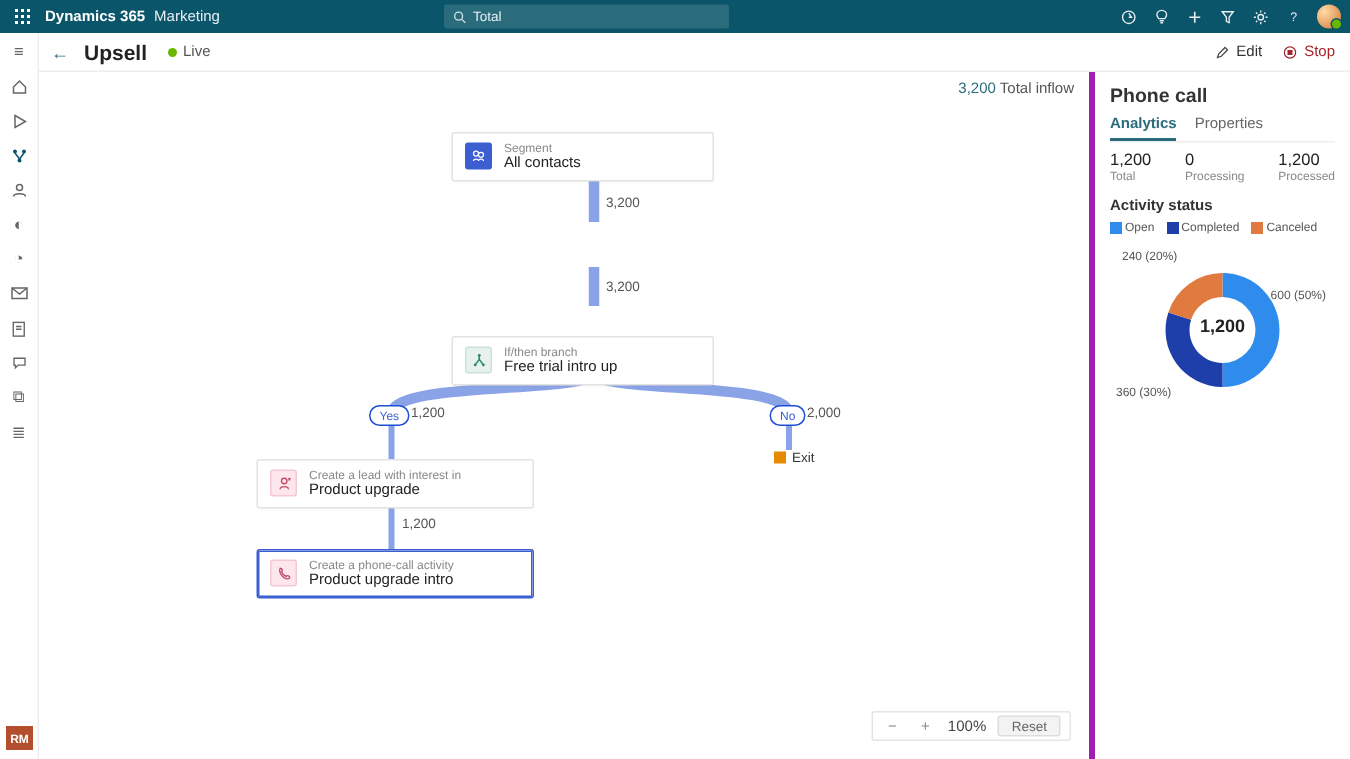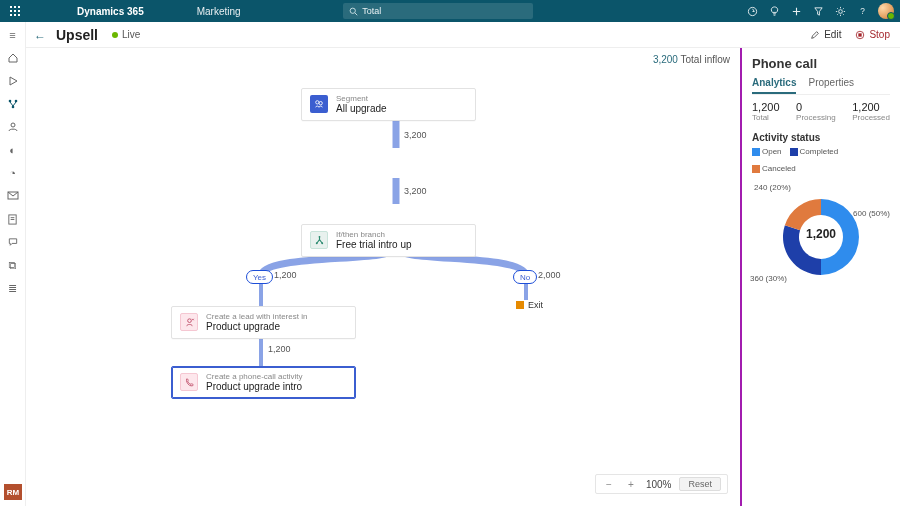--- a/index.html
+++ b/index.html
@@ -1,19 +1,19 @@
 <!DOCTYPE html>
 <html><head>
 <meta charset="utf-8">
 <style>
 * { margin: 0; padding: 0; box-sizing: border-box; font-family: "Segoe UI", Arial, sans-serif; }
 html, body { width: 900px; height: 506px; overflow: hidden; background: #fff; }
 
 
-.topbar { height: 22px; background: #0b556a; color: #fff; display: flex; align-items: center; padding: 0 6px; font-size: 10px; gap: 47px; }
+.topbar { height: 22px; background: #0b556a; color: #fff; display: flex; align-items: center; padding: 0 6px; font-size: 10px; }
 .topbar .waffle { width: 18px; display: flex; justify-content: center; }
 .topbar .brand { font-weight: 600; margin-left: 6px; }
 .topbar .brand-sub { margin-left: 6px; opacity: .9; }
 .topbar .spacer { flex: 1; }
 .topbar .search { background: #2a6b7c; height: 16px; width: 190px; border-radius: 2px; display: flex; align-items: center; padding: 0 6px; color: #e8f1f3; font-size: 9px; margin-right: 110px; }
 .topbar .actions { display: flex; align-items: center; gap: 10px; }
 .topbar .actions .ticon { width: 12px; height: 12px; display: flex; align-items: center; justify-content: center; opacity: .9; }
 .avatar { width: 16px; height: 16px; border-radius: 50%; background: radial-gradient(circle at 30% 30%, #ffd9a8, #d07830); position: relative; }
 .avatar::after { content: ""; position: absolute; right: -1px; bottom: -1px; width: 6px; height: 6px; background: #6bb700; border: 1px solid #0b556a; border-radius: 50%; }
 
@@ -29,21 +29,21 @@
 
 
 .leftrail { position: absolute; left: 0; top: 22px; bottom: 0; width: 26px; background: #fff; border-right: 1px solid #eee; display: flex; flex-direction: column; align-items: center; padding-top: 6px; gap: 9px; }
 .leftrail .ri { width: 14px; height: 14px; color: #666; display: flex; align-items: center; justify-content: center; font-size: 11px; }
 .leftrail .ri.active { color: #0b556a; }
 .rm-badge { position: absolute; left: 4px; bottom: 6px; width: 18px; height: 16px; background: #b34f2e; color: #fff; font-size: 8px; display: flex; align-items: center; justify-content: center; font-weight: 600; }
 
 
 .main { position: absolute; left: 26px; top: 48px; right: 0; bottom: 0; display: flex; }
 .canvas-wrap { flex: 1; position: relative; overflow: hidden; }
-.sidepanel { width: 160px; border-left: 2px solid #a21caf; padding: 8px 10px; font-size: 10px; color: #333; }
+.sidepanel { width: 174px; border-left: 4px solid #a21caf; padding: 8px 10px; font-size: 10px; color: #333; }
 
 
 .total-inflow { position: absolute; top: 6px; right: 10px; font-size: 10px; color: #555; }
 .total-inflow .num { color: #2a6b7c; }
 
 
 .zoomctrl { position: absolute; right: 12px; bottom: 12px; display: flex; align-items: center; gap: 8px; background: #fff; border: 1px solid #e5e5e5; border-radius: 2px; padding: 2px 6px; font-size: 10px; color: #444; }
 .zoomctrl .btn { color: #888; cursor: pointer; width: 14px; text-align: center; }
 .zoomctrl .reset { background: #f3f3f3; border: 1px solid #ddd; padding: 1px 8px; border-radius: 2px; color: #666; font-size: 9px; }
 
@@ -251,21 +251,21 @@
       <div class="node" style="left:275px; top:40px; width:175px">
         <div class="nicon ic-segment">
           <svg width="10" height="10" viewBox="0 0 12 12">
               <circle cx="4" cy="4" r="2" fill="none" stroke="#fff"></circle>
               <circle cx="8" cy="5" r="2" fill="none" stroke="#fff"></circle>
               <path d="M2 10 C2 8 6 8 6 10 M6 10 C6 8 10 8 10 10" fill="none" stroke="#fff"></path>
             </svg>
         </div>
         <div class="nlabels">
           <span class="ntype">Segment</span>
-          <span class="ntitle">All upgrade</span>
+          <span class="ntitle">All contacts</span>
         </div>
       </div>
       <span class="badge" style="left:378px; top:82px">3,200</span>
 
       <span class="badge" style="left:378px; top:138px">3,200</span>
 
       <div class="node" style="left:275px; top:176px; width:175px">
         <div class="nicon ic-branch">
           <svg width="11" height="11" viewBox="0 0 12 12">
               <path d="M6 2 V5 M6 5 L3 9 M6 5 L9 9" fill="none" stroke="#2a8a6f" stroke-width="1.2"></path>

